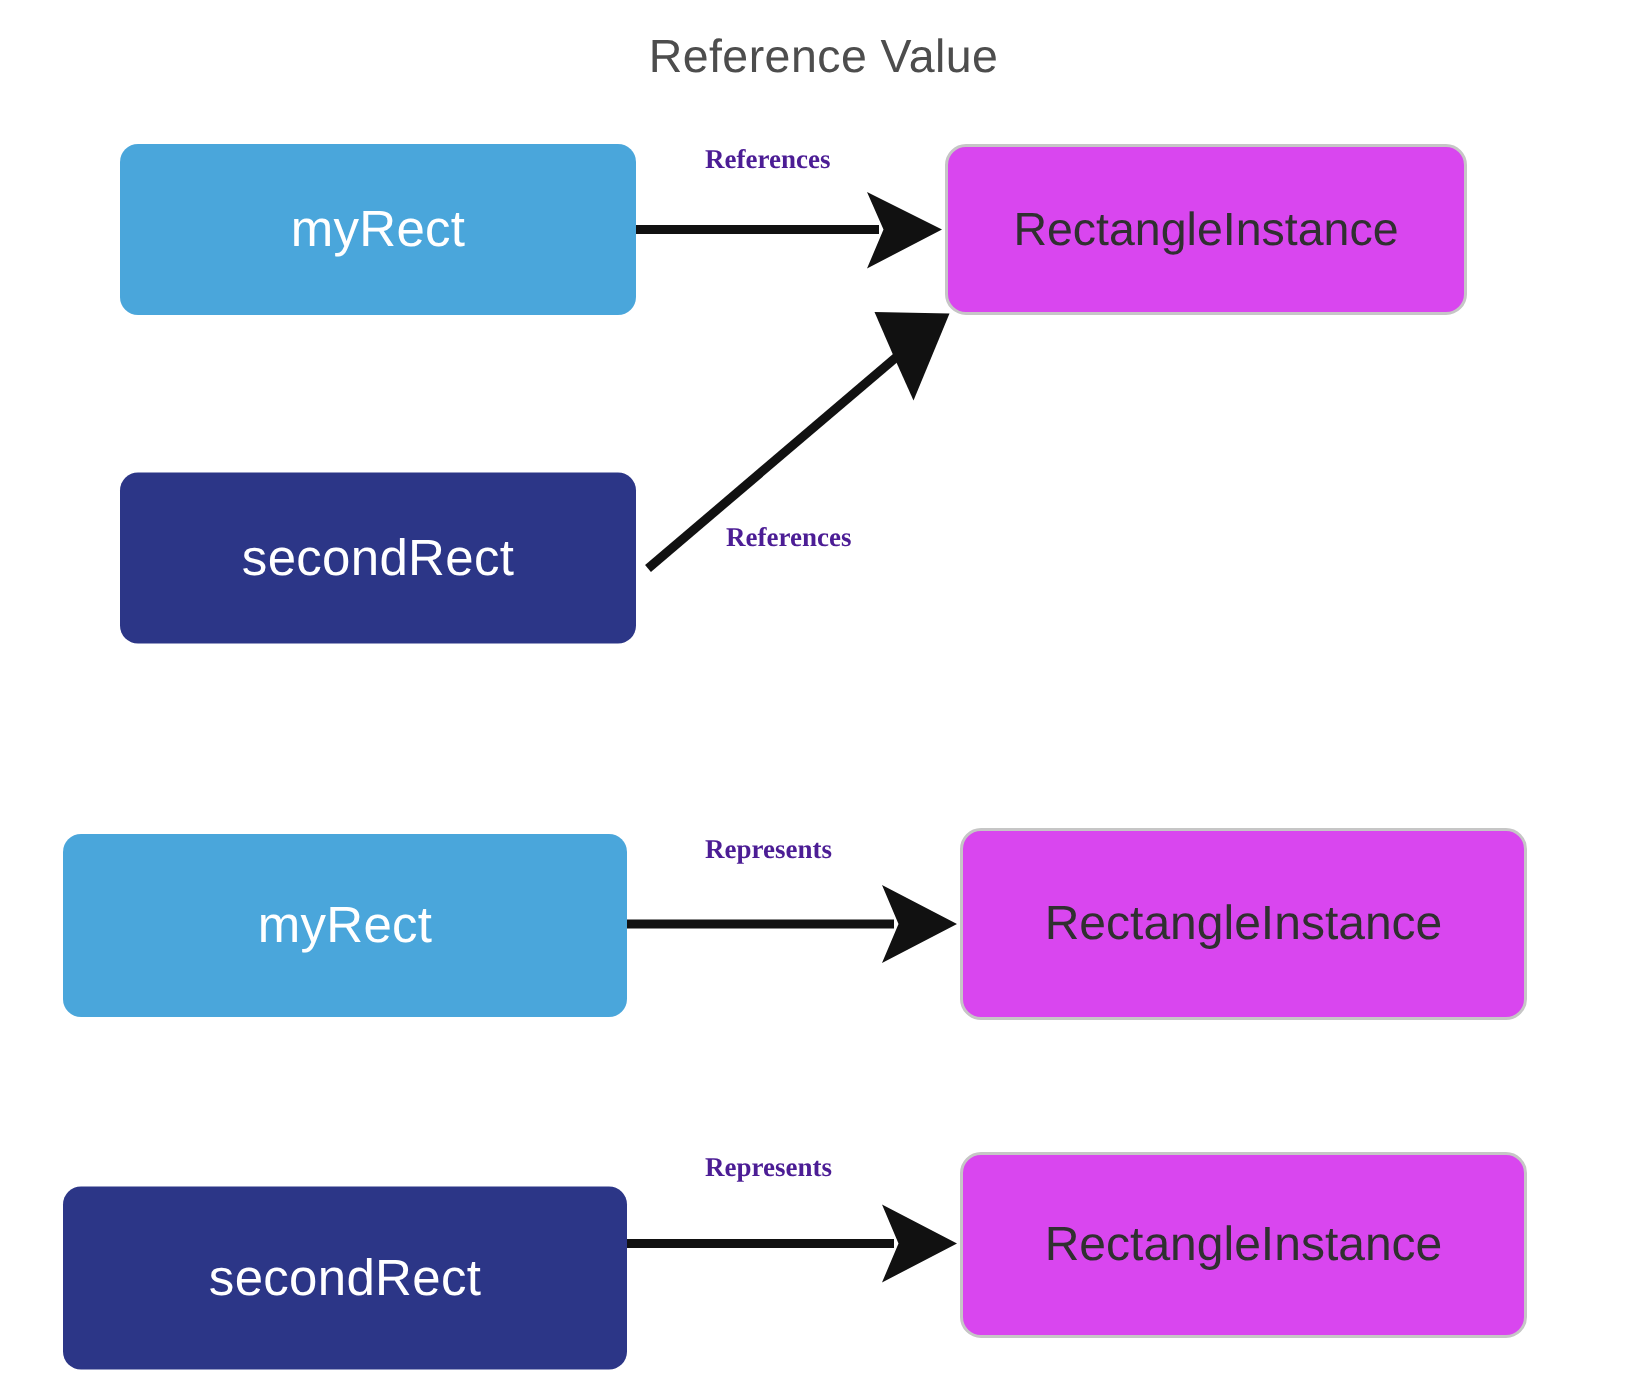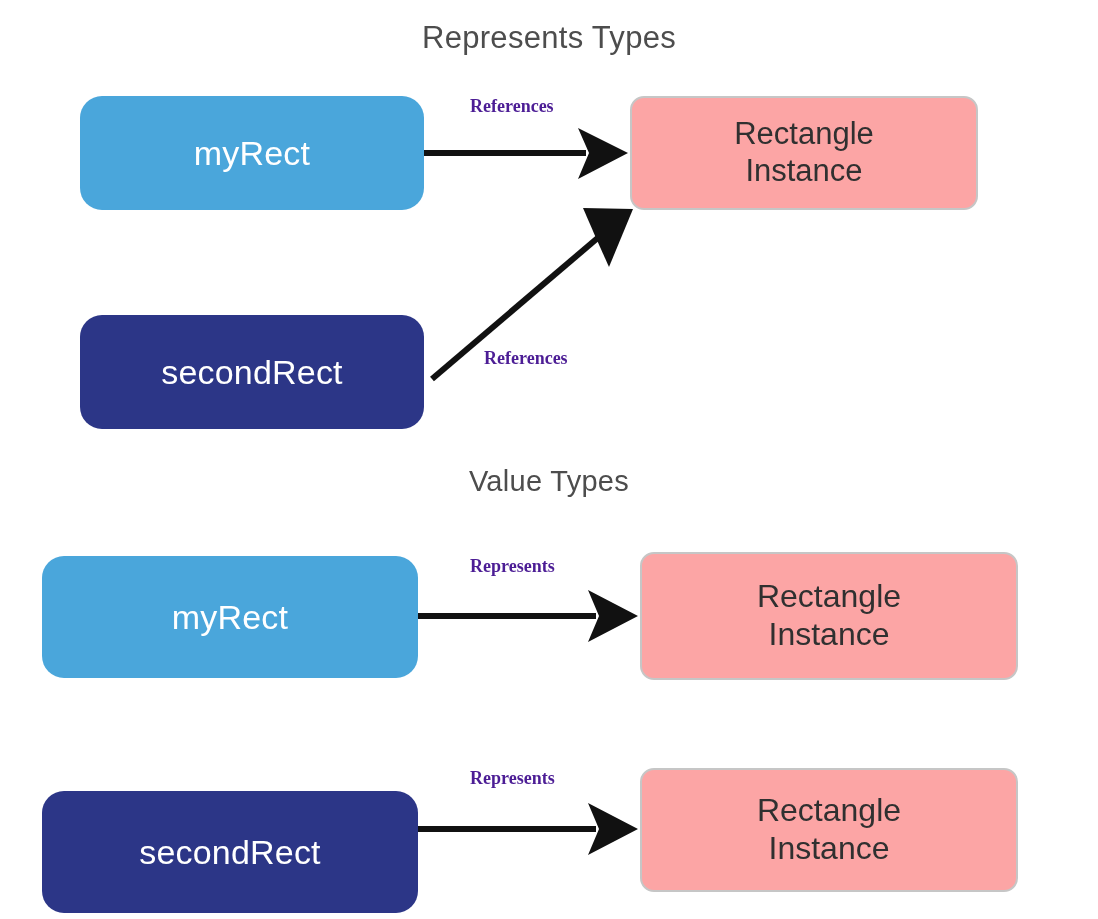--- a/index.html
+++ b/index.html
@@ -38,38 +38,38 @@
     top: 465px;
     font-size: 29px;
   }
 
   
   .var-box {
     position: absolute;
     display: flex;
     align-items: center;
     justify-content: center;
-    border-radius: 22px;
+    border-radius: 12px;
     color: #ffffff;
     font-family: "Liberation Sans", sans-serif;
     font-weight: 400;
     letter-spacing: 0.2px;
     box-sizing: border-box;
   }
   .var-box.light { background: #4aa6db; }
   .var-box.dark  { background: #2c3687; margin-top: 21px; }
 
   
   .instance-box {
     position: absolute;
     display: flex;
-    flex-direction: column;
+    flex-direction: row;
     align-items: center;
     justify-content: center;
-    background: #fca5a5;
+    background: #d946ef;
     border: 2px solid #c6c6c6;
     border-radius: 14px;
     color: #303030;
     font-family: "Liberation Sans", sans-serif;
     font-weight: 400;
     box-sizing: border-box;
     line-height: 1.18;
   }
   .instance-box .line { display: block; }
 
@@ -90,40 +90,39 @@
     width: 1098px;
     height: 919px;
     pointer-events: none;
   }
 </style>
 </head>
 <body>
 
 <div id="stage">
 
-  <div class="section-title" id="title-reference">Represents Types</div>
+  <div class="section-title" id="title-reference">Reference Value</div>
 
   <div class="var-box light" style="left:80px; top:96px; width:344px; height:114px; font-size:34px;">
     <span>myRect</span>
   </div>
 
   <div class="edge-label" style="left:470px; top:96px; font-size:18px;">References</div>
 
   <div class="instance-box" style="left:630px; top:96px; width:348px; height:114px; font-size:31px;">
     <span class="line">Rectangle</span>
     <span class="line">Instance</span>
   </div>
 
   <div class="var-box dark" style="left:80px; top:294px; width:344px; height:114px; font-size:34px;">
     <span>secondRect</span>
   </div>
 
   <div class="edge-label" style="left:484px; top:348px; font-size:18px;">References</div>
 
-  <div class="section-title" id="title-value">Value Types</div>
 
   <div class="var-box light" style="left:42px; top:556px; width:376px; height:122px; font-size:34px;">
     <span>myRect</span>
   </div>
 
   <div class="edge-label" style="left:470px; top:556px; font-size:18px;">Represents</div>
 
   <div class="instance-box" style="left:640px; top:552px; width:378px; height:128px; font-size:32px;">
     <span class="line">Rectangle</span>
     <span class="line">Instance</span>

